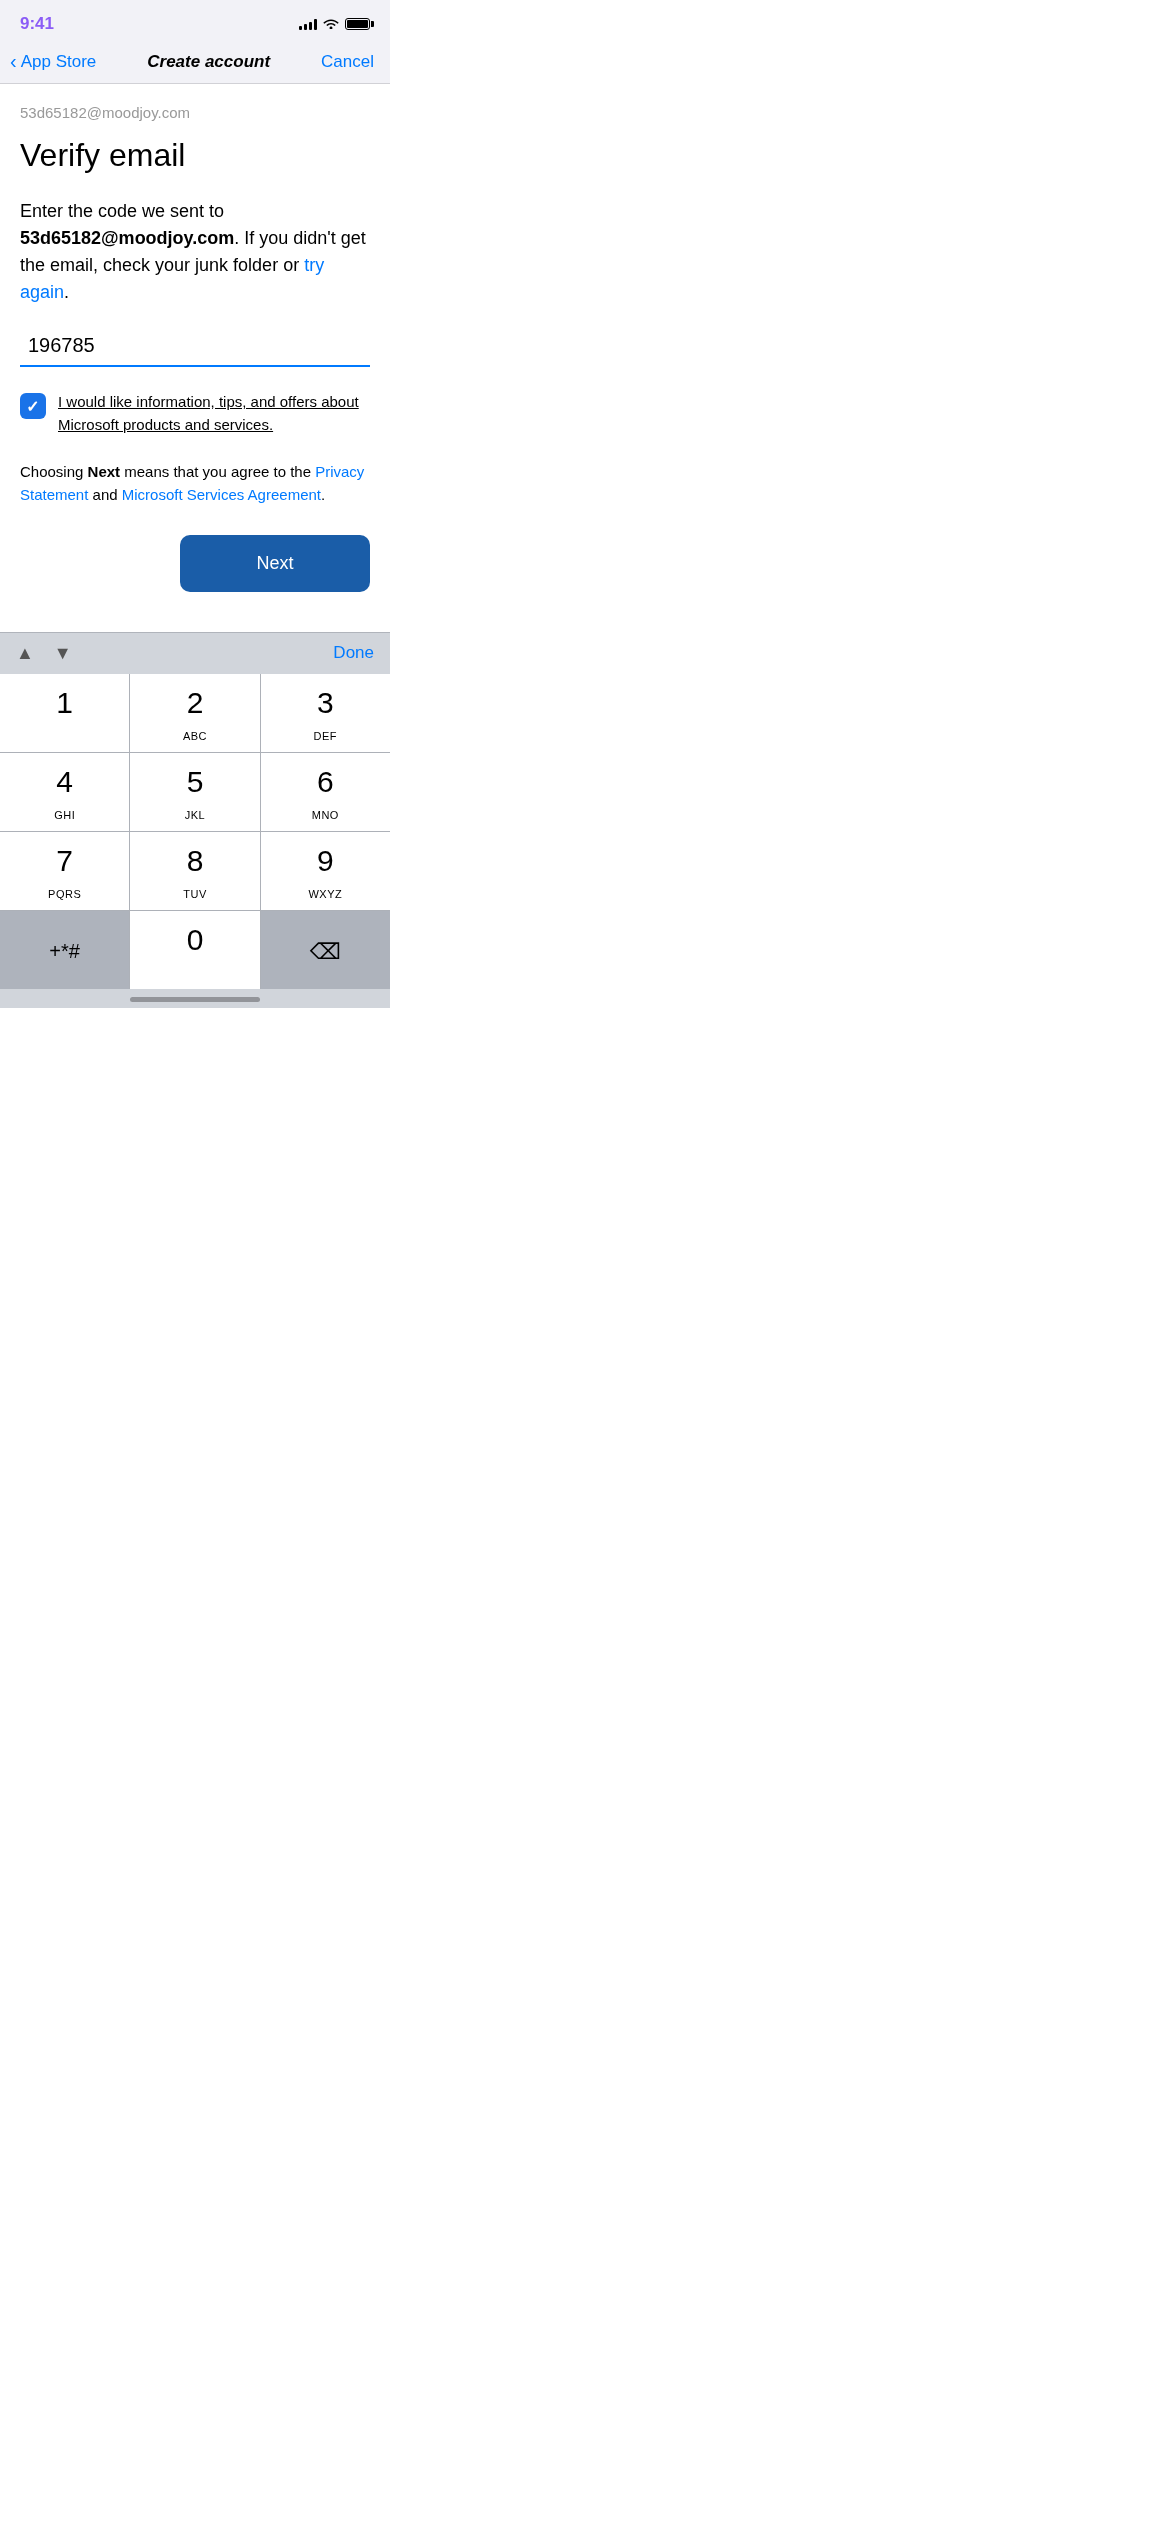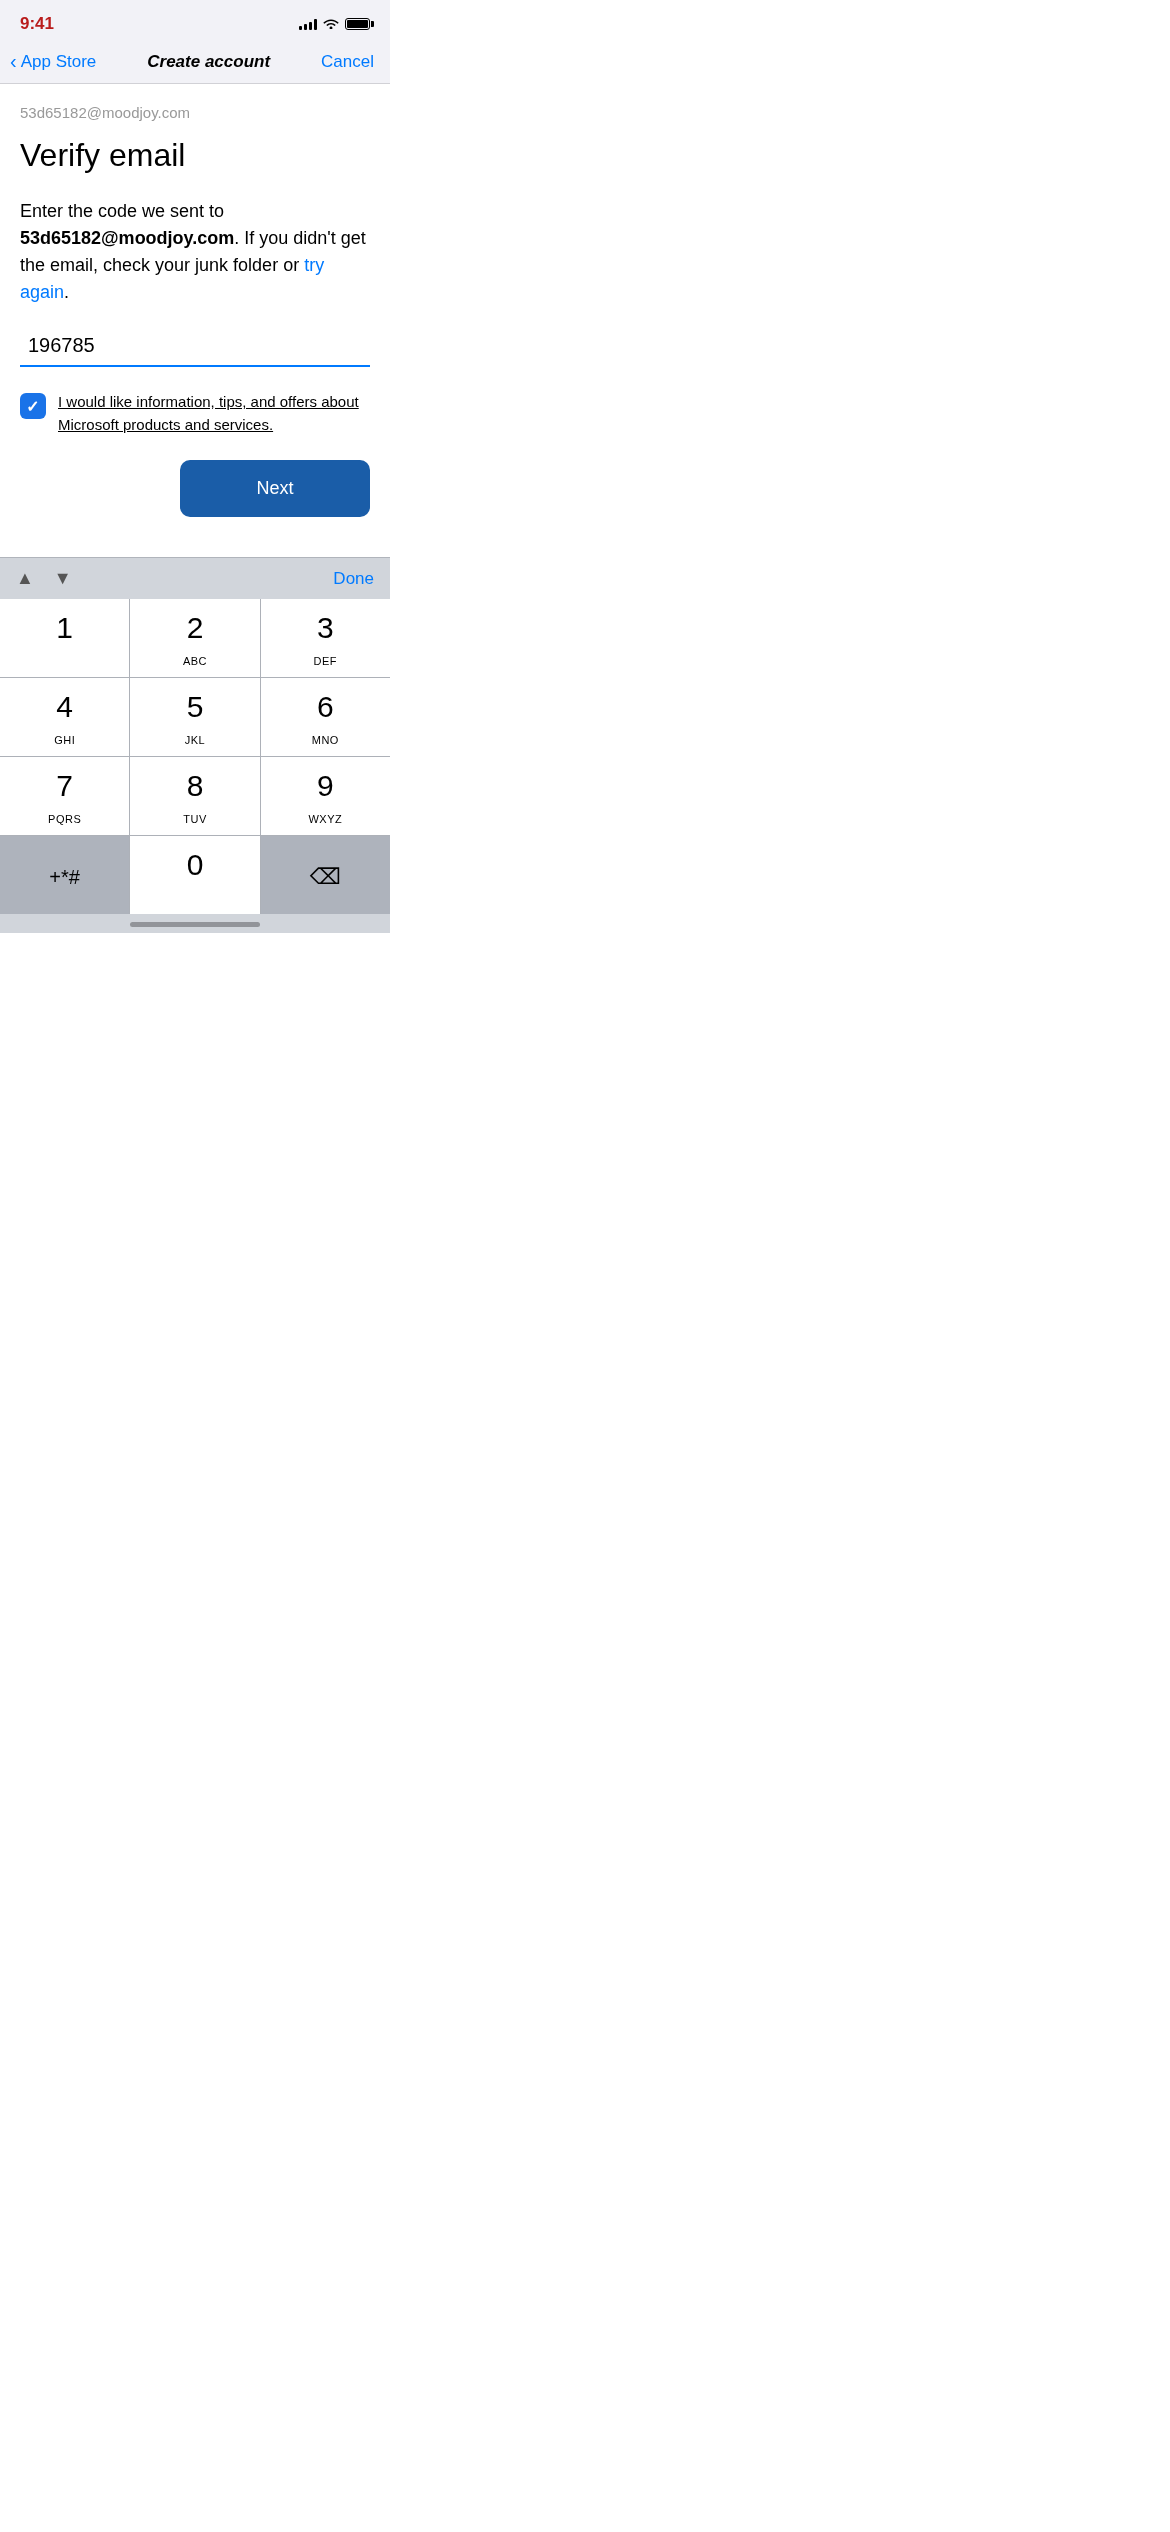--- a/index.html
+++ b/index.html
@@ -17,21 +17,21 @@
     .status-bar {
       display: flex;
       justify-content: space-between;
       align-items: center;
       padding: 14px 20px 6px 20px;
       background: #f2f2f7;
     }
     .status-time {
       font-size: 17px;
       font-weight: 600;
-      color: #b91c1c;
+      color: #8b5cf6;
     }
     .status-icons {
       display: flex;
       align-items: center;
       gap: 6px;
     }
     .signal-bars {
       display: flex;
       align-items: flex-end;
       gap: 2px;
@@ -345,20 +345,23 @@
     <input class="code-input" type="text" inputmode="numeric" value="196785" style="">
   </div>
 
   <div class="checkbox-row">
     <div class="checkbox-wrap">
       <span class="checkmark">✓</span>
     </div>
     <span class="checkbox-label">I would like information, tips, and offers about Microsoft products and services.</span>
   </div>
 
+  <p class="agreement-text">
+    <span>Choosing </span><strong>Next</strong><span> means that you agree to the </span><span class="link">Privacy Statement</span><span> and </span><span class="link">Microsoft Services Agreement</span><span>.</span>
+  </p>
 
   <div class="next-btn-row">
     <button class="next-btn">Next</button>
   </div>
 
 </div>
 
 <div class="keyboard-toolbar">
   <div class="toolbar-nav">
     <button class="toolbar-nav-btn">

